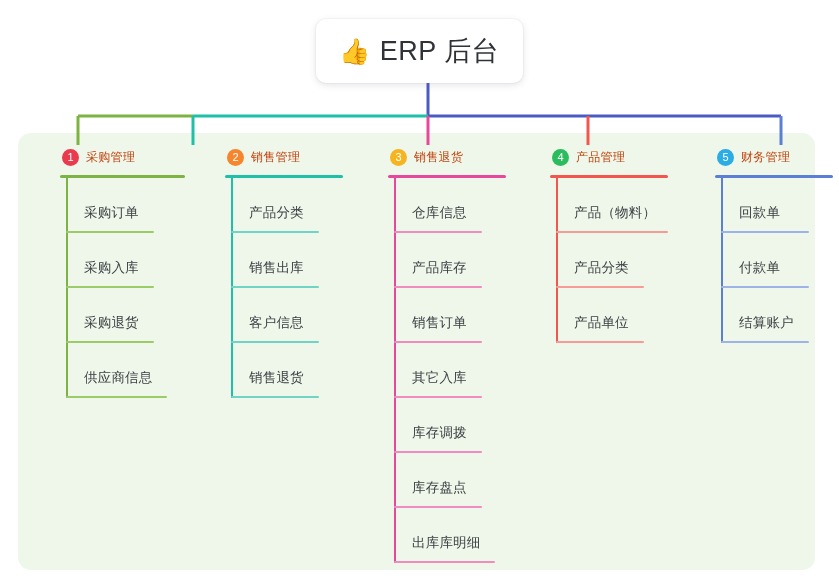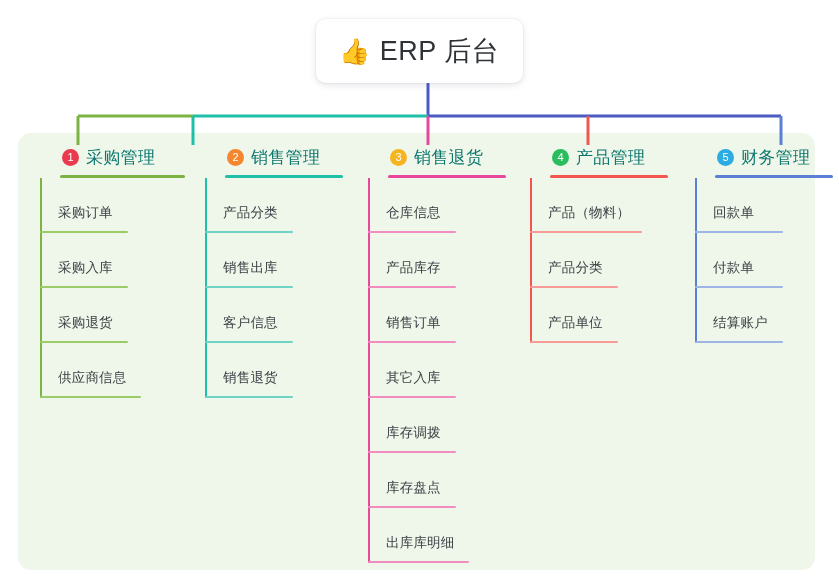--- a/index.html
+++ b/index.html
@@ -58,31 +58,31 @@
     box-sizing:border-box;
   }
   .badge{
     width:17px;height:17px;border-radius:50%;
     display:flex;align-items:center;justify-content:center;
     color:#fff;font-size:11px;line-height:1;
     font-family:"Liberation Sans",sans-serif;
     flex:0 0 auto;
   }
   .branch-title{
-    font-size:17px;
-    color:#0f766e;
+    font-size:12px;
+    color:#c2410c;
     white-space:nowrap;
     letter-spacing:.3px;
   }
   .head-rule{
     height:3px;border-radius:2px;
     margin-top:6px;
     margin-left:20px;
   }
-  .items{position:relative;padding-top:0;}
+  .items{position:relative;margin-left:26px;padding-top:0;}
   .spine{
     position:absolute;left:0;top:0;width:2px;
   }
   .item{
     position:relative;
     height:55px;
     box-sizing:border-box;
   }
   .item-label{
     position:absolute;

